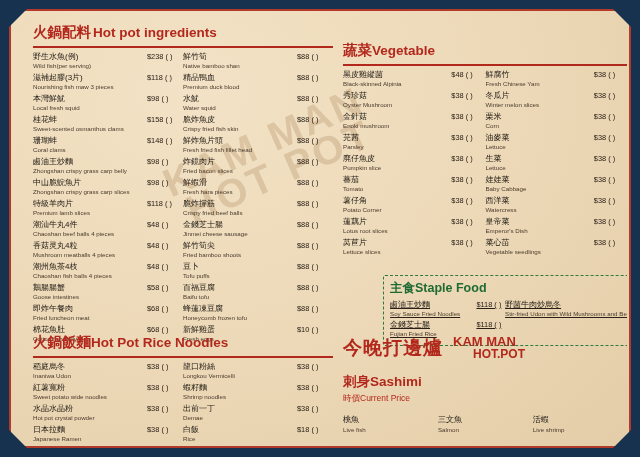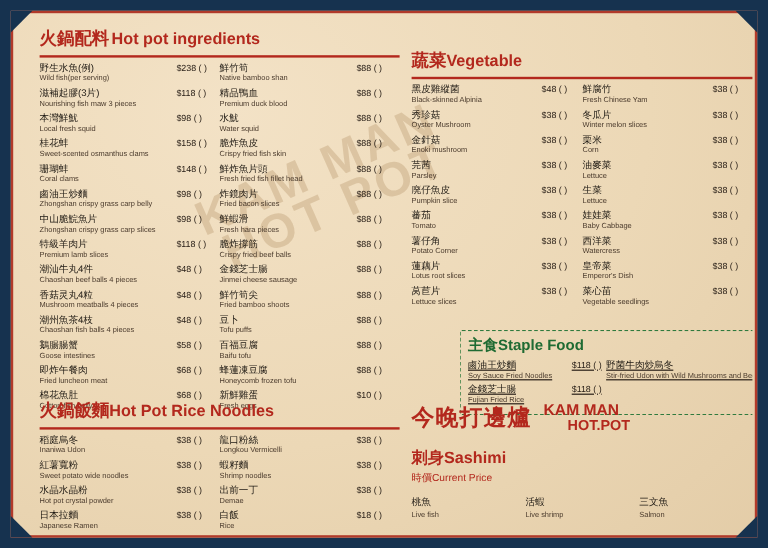--- a/index.html
+++ b/index.html
@@ -341,22 +341,22 @@
     <div class="sashimi">
       <h3>
         <span>刺身</span><span class="en">Sashimi</span>
       </h3>
       <div class="cur">
         <span>時價</span><span>Current Price</span>
       </div>
       <div id="sashimi-grid">
           <div class="grid row">
             <div class="gi"><span class="cn">桃魚</span><span class="en">Live fish</span></div>
+            <div class="gi"><span class="cn">三文魚</span><span class="en">Salmon</span></div>
             <div class="gi"><span class="cn">活蝦</span><span class="en">Live shrimp</span></div>
-            <div class="gi"><span class="cn">三文魚</span><span class="en">Salmon</span></div>
           </div>
           <div class="grid row">
             <div class="gi"></div>
             <div class="gi"></div>
             <div class="gi"></div>
           </div>
         </div>
     </div>
 
     <div class="rice">

